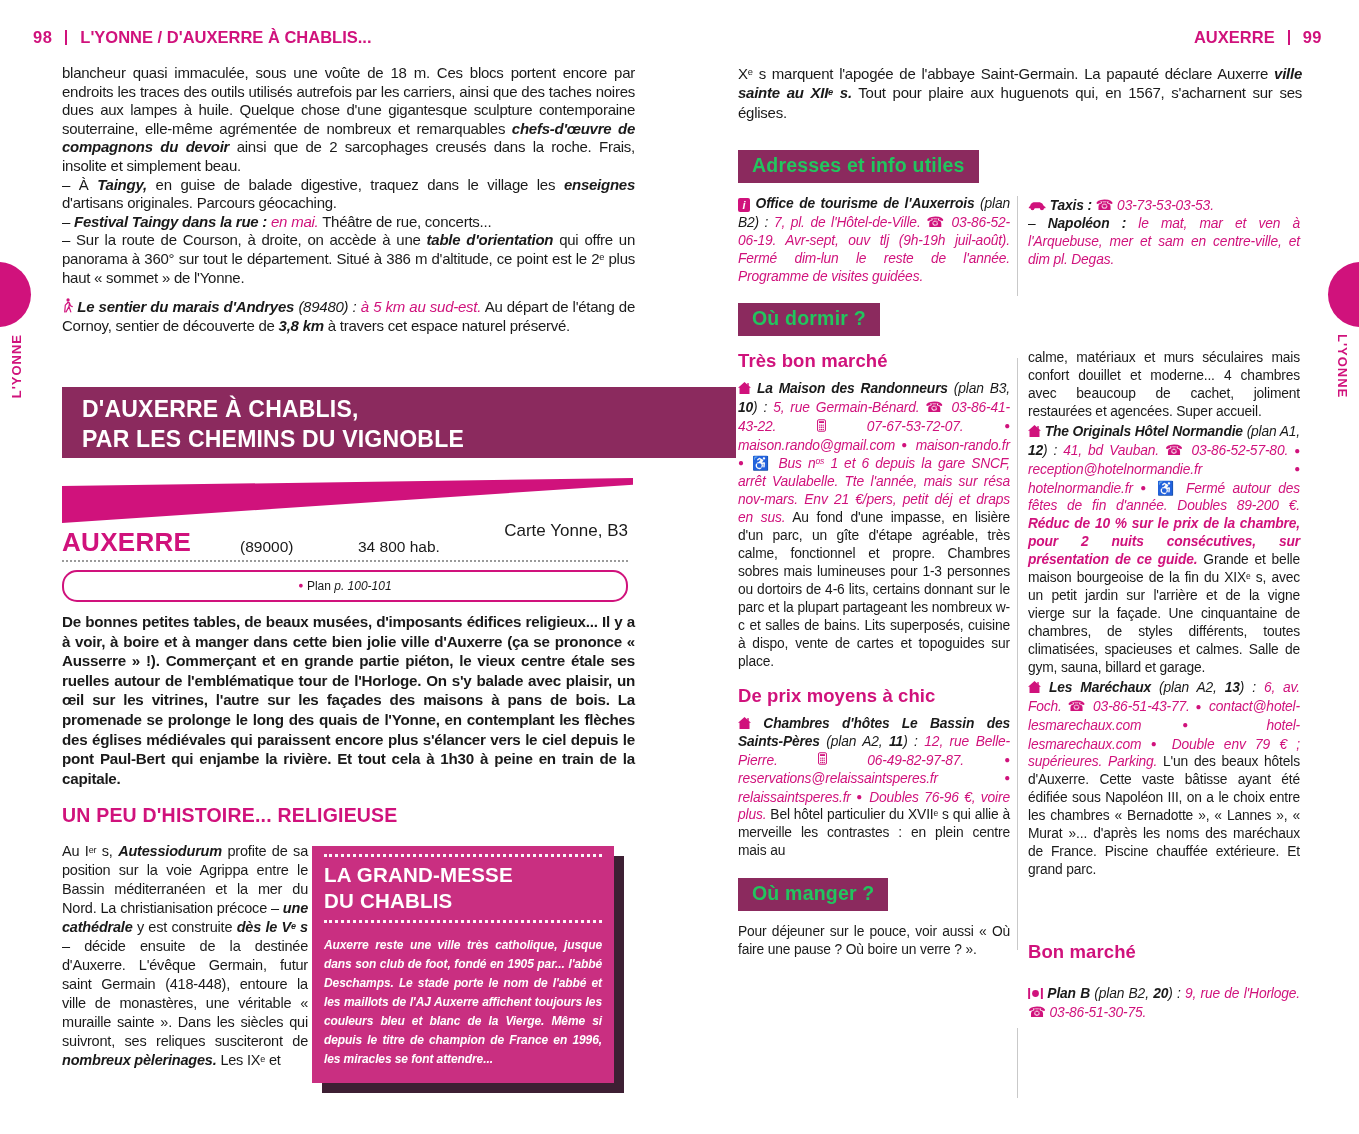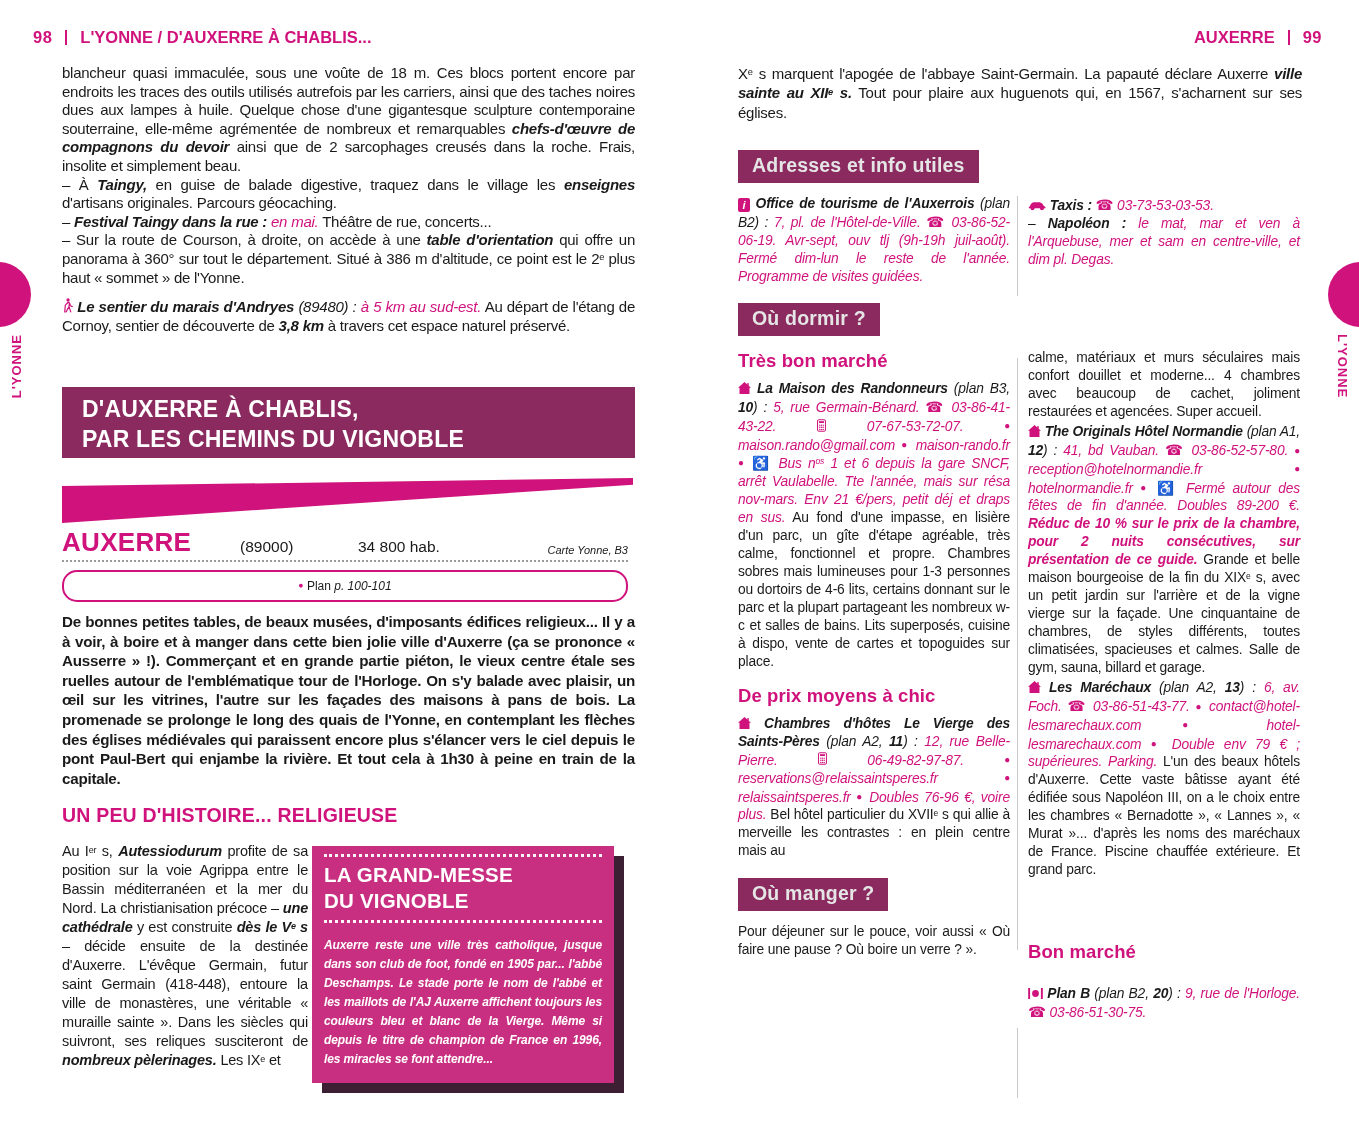--- a/index.html
+++ b/index.html
@@ -34,31 +34,31 @@
   .ic-info{display:inline-block;width:12px;height:14px;background:var(--accent);color:#fff;
     font-weight:bold;font-style:italic;font-size:11px;line-height:14px;text-align:center;
     border-radius:2px;vertical-align:-1px;}
   .ic-phone{font-size:1.05em;}
 
   
   .p98-body{position:absolute;left:62px;top:64px;width:573px;font-size:15px;line-height:18.6px;letter-spacing:-0.25px;}
   .p98-body p{text-align:justify;}
   .p98-body .sentier{margin-top:11px;}
 
-  .section-banner{position:absolute;left:62px;top:387px;width:573px;height:71px;background:var(--plum);
+  .section-banner{position:absolute;left:62px;top:387px;width:674px;height:71px;background:var(--plum);
     color:#fff;font-weight:bold;font-size:23px;line-height:30px;padding:7px 0 0 20px;letter-spacing:0.2px;}
 
   .wedge{position:absolute;left:62px;top:478px;width:571px;height:45px;background:var(--accent);
     -webkit-clip-path:polygon(0 18%,100% 0,100% 15%,0 100%);clip-path:polygon(0 18%,100% 0,100% 15%,0 100%);}
 
   .cityrow{position:absolute;left:62px;top:526px;width:566px;height:32px;}
   .city-name{position:absolute;left:0;bottom:0;font-size:26px;font-weight:bold;color:var(--accent);letter-spacing:0.3px;}
   .city-cp{position:absolute;left:178px;bottom:2px;font-size:15.5px;}
   .city-hab{position:absolute;left:296px;bottom:2px;font-size:15.5px;}
-  .city-carte{position:absolute;right:0;bottom:2px;font-size:11px;font-style:italic;}
+  .city-carte{position:absolute;right:0;bottom:17px;font-size:17px;}
 
   .dotrule{position:absolute;left:62px;top:560px;width:566px;border-top:2px dotted #9a9a9a;}
 
   .plan-pill{position:absolute;left:62px;top:570px;width:566px;height:32px;border:2px solid var(--accent);
     border-radius:15px;text-align:center;font-size:12px;line-height:26px;}
 
   .p98-intro{position:absolute;left:62px;top:612px;width:573px;font-weight:bold;
     font-size:15.2px;line-height:19.6px;text-align:justify;letter-spacing:-0.25px;}
 
   .hist-head{position:absolute;left:62px;top:804px;font-size:19.5px;font-weight:bold;color:var(--accent);letter-spacing:0.2px;}
@@ -71,21 +71,21 @@
   .pinkbox .box-title{font-weight:bold;font-size:20.5px;line-height:26px;letter-spacing:0.2px;
     border-top:3px dotted rgba(255,255,255,0.95);border-bottom:3px dotted rgba(255,255,255,0.95);
     padding:5px 0 6px 0;}
   .pinkbox .box-body{margin-top:13px;font-weight:bold;font-style:italic;font-size:12px;line-height:19px;
     text-align:justify;letter-spacing:-0.1px;}
 
   
   .p99-intro{position:absolute;left:738px;top:64px;width:564px;font-size:15px;line-height:19.4px;
     text-align:justify;letter-spacing:-0.25px;}
 
-  .banner{display:inline-block;background:var(--plum);color:#e5e5e5;font-weight:bold;font-size:19.5px;
+  .banner{display:inline-block;background:var(--plum);color:#22c55e;font-weight:bold;font-size:19.5px;
     padding:4px 14px 6px 14px;letter-spacing:0.2px;}
 
   .colmid{position:absolute;left:738px;top:150px;width:272px;}
   .colright{position:absolute;left:1028px;top:196px;width:272px;}
   .coltxt{font-size:13.8px;line-height:18px;text-align:justify;letter-spacing:-0.15px;}
   .colmid .office{margin-top:12px;}
   .colmid .banner2{margin-top:17px;}
   .subhead{color:var(--accent);font-weight:bold;font-size:18.5px;margin-top:14px;letter-spacing:0.1px;}
   .colmid .listing{margin-top:8px;}
   .colmid .banner3{margin-top:18px;}
@@ -155,21 +155,21 @@
   <div class="plan-pill"><span class="ic-bullet">●</span><span> Plan </span><span class="i">p. 100-101</span></div>
 
   <div class="p98-intro">De bonnes petites tables, de beaux musées, d'imposants édifices religieux... Il y a à voir, à boire et à manger dans cette bien jolie ville d'Auxerre (ça se prononce « Ausserre » !). Commerçant et en grande partie piéton, le vieux centre étale ses ruelles autour de l'emblématique tour de l'Horloge. On s'y balade avec plaisir, un œil sur les vitrines, l'autre sur les façades des maisons à pans de bois. La promenade se prolonge le long des quais de l'Yonne, en contemplant les flèches des églises médiévales qui paraissent encore plus s'élancer vers le ciel depuis le pont Paul-Bert qui enjambe la rivière. Et tout cela à 1h30 à peine en train de la capitale.</div>
 
   <div class="hist-head">UN PEU D'HISTOIRE... RELIGIEUSE</div>
   <div class="hist-col"><span>Au I</span><span class="sup">er</span><span> s, </span><span class="b i">Autessiodurum</span><span> profite de sa position sur la voie Agrippa entre le Bassin méditerranéen et la mer du Nord. La christianisation précoce – </span><span class="b i">une cathédrale</span><span> y est construite </span><span class="b i">dès le V</span><span class="b i sup">e</span><span class="b i"> s</span><span> – décide ensuite de la destinée d'Auxerre. L'évêque Germain, futur saint Germain (418-448), entoure la ville de monastères, une véritable « muraille sainte ». Dans les siècles qui suivront, ses reliques susciteront de </span><span class="b i">nombreux pèlerinages.</span><span> Les IX</span><span class="sup">e</span><span> et</span></div>
 
   <div class="pinkbox">
     <div class="box-title">
       <div>LA GRAND-MESSE</div>
-      <div>DU VIGNOBLE</div>
+      <div>DU CHABLIS</div>
     </div>
     <div class="box-body">Auxerre reste une ville très catholique, jusque dans son club de foot, fondé en 1905 par... l'abbé Deschamps. Le stade porte le nom de l'abbé et les maillots de l'AJ Auxerre affichent toujours les couleurs bleu et blanc de la Vierge. Même si depuis le titre de champion de France en 1996, les miracles se font attendre...</div>
   </div>
 
   <div class="p99-intro"><span>X</span><span class="sup">e</span><span> s marquent l'apogée de l'abbaye Saint-Germain. La papauté déclare Auxerre </span><span class="b i">ville sainte au XII</span><span class="b i sup">e</span><span class="b i"> s.</span><span> Tout pour plaire aux huguenots qui, en 1567, s'acharnent sur ses églises.</span></div>
 
   <div class="vdiv vd1"></div>
   <div class="vdiv vd2"></div>
   <div class="vdiv vd3"></div>
 
@@ -193,21 +193,21 @@
               <circle cx="6.9" cy="9" r="0.8"></circle>
               <circle cx="3.1" cy="11.4" r="0.8"></circle>
               <circle cx="5" cy="11.4" r="0.8"></circle>
               <circle cx="6.9" cy="11.4" r="0.8"></circle>
             </g>
           </svg></span><span class="pk i"> 07-67-53-72-07. </span><span class="ic-bullet">●</span><span class="pk i"> maison.rando@gmail.com </span><span class="ic-bullet">●</span><span class="pk i"> maison-rando.fr </span><span class="ic-bullet">●</span><span> </span><span class="icn">♿</span><span> </span><span class="pk i">Bus n</span><span class="pk i sup">os</span><span class="pk i"> 1 et 6 depuis la gare SNCF, arrêt Vaulabelle. Tte l'année, mais sur résa nov-mars. Env 21 €/pers, petit déj et draps en sus.</span><span> Au fond d'une impasse, en lisière d'un parc, un gîte d'étape agréable, très calme, fonctionnel et propre. Chambres sobres mais lumineuses pour 1-3 personnes ou dortoirs de 4-6 lits, certains donnant sur le parc et la plupart partageant les nombreux w-c et salles de bains. Lits superposés, cuisine à dispo, vente de cartes et topoguides sur place.</span></p>
     <div class="subhead">De prix moyens à chic</div>
     <p class="coltxt listing"><span class="icn"><svg width="13" height="12" viewBox="0 0 14 13">
             <path fill="currentColor" d="M7 0 L14 6.2 L12.4 6.2 L12.4 13 L1.6 13 L1.6 6.2 L0 6.2 Z"></path>
             <rect x="10" y="1.2" width="1.6" height="3" fill="currentColor"></rect>
-          </svg></span><span> </span><span class="b i">Chambres d'hôtes Le Vierge des Saints-Pères</span><span> </span><span class="i">(plan A2, </span><span class="b i">11</span><span class="i">) :</span><span> </span><span class="pk i">12, rue Belle-Pierre. </span><span class="icn"><svg width="9" height="13" viewBox="0 0 10 14">
+          </svg></span><span> </span><span class="b i">Chambres d'hôtes Le Bassin des Saints-Pères</span><span> </span><span class="i">(plan A2, </span><span class="b i">11</span><span class="i">) :</span><span> </span><span class="pk i">12, rue Belle-Pierre. </span><span class="icn"><svg width="9" height="13" viewBox="0 0 10 14">
             <rect x="0.6" y="0.6" width="8.8" height="12.8" rx="1.4" fill="none" stroke="currentColor" stroke-width="1.1"></rect>
             <rect x="2.2" y="2.2" width="5.6" height="2" fill="currentColor"></rect>
             <g fill="currentColor">
               <circle cx="3.1" cy="6.6" r="0.8"></circle>
               <circle cx="5" cy="6.6" r="0.8"></circle>
               <circle cx="6.9" cy="6.6" r="0.8"></circle>
               <circle cx="3.1" cy="9" r="0.8"></circle>
               <circle cx="5" cy="9" r="0.8"></circle>
               <circle cx="6.9" cy="9" r="0.8"></circle>
               <circle cx="3.1" cy="11.4" r="0.8"></circle>

